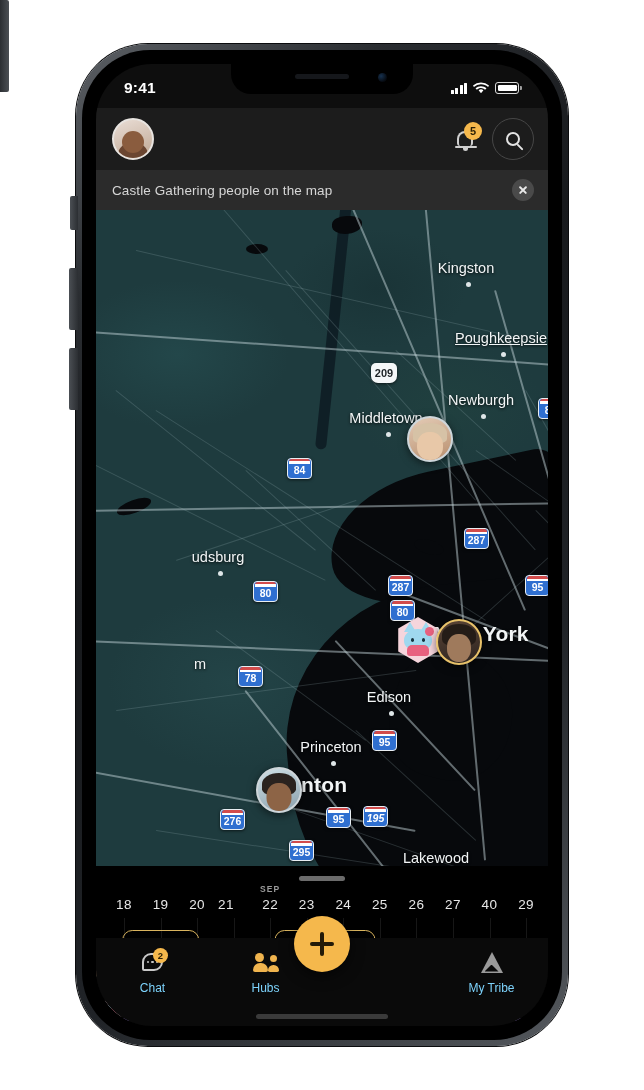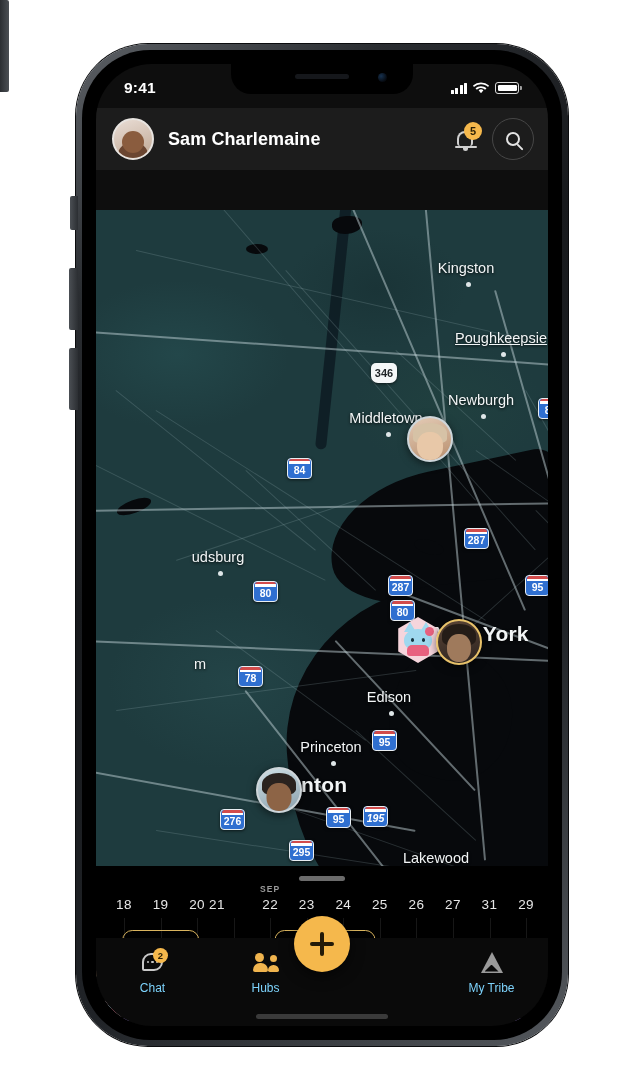--- a/index.html
+++ b/index.html
@@ -347,33 +347,36 @@
           <div class="battery">
               <span></span>
             </div>
             <div class="battery-tip"></div>
         </div>
       </div>
     </div>
 
     <div class="appbar">
       <div class="avatar-main face-a"></div>
-      <div class="username">Sam Charlemaine</div>
       <div class="appbar-right">
         <div class="bell-wrap">
           <div class="bell-badge">5</div>
           <div class="bell"></div>
           <div class="bell-clapper"></div>
         </div>
         <div class="search-btn">
           <div class="search-ring"></div>
         </div>
       </div>
     </div>
 
+    <div class="banner">
+      <div class="banner-text">Castle Gathering people on the map</div>
+      <div class="banner-close"></div>
+    </div>
 
     <div class="map">
       <div class="map-land"></div>
       <div class="water w-hudson"></div>
       <div class="water w-sound"></div>
       <div class="water w-ocean"></div>
       <div class="water w-bay"></div>
       <div class="water w-lake1"></div>
       <div class="water w-lake2"></div>
       <div class="water w-lake3"></div>
@@ -423,21 +426,21 @@
           <div class="city big" style="left: 385px; top: 424px; transform: translate(-50%, -50%);">New York</div>
           <div class="city mid" style="left: 293px; top: 487px; transform: translate(-50%, -50%);">Edison</div>
           <div class="city-dot" style="left: 293px; top: 501px;"></div>
           <div class="city mid" style="left: 235px; top: 537px; transform: translate(-50%, -50%);">Princeton</div>
           <div class="city-dot" style="left: 235px; top: 551px;"></div>
           <div class="city big" style="left: 212px; top: 575px; transform: translate(-50%, -50%);">Trenton</div>
           <div class="city mid" style="left: 340px; top: 648px; transform: translate(-50%, -50%);">Lakewood</div>
           <div class="city mid" style="left: 104px; top: 454px; transform: translate(-50%, -50%);">m</div>
         </div>
       <div id="map-shields">
-          <div class="shield us" style="left: 275px; top: 153px;">346</div>
+          <div class="shield us" style="left: 275px; top: 153px;">209</div>
           <div class="shield" style="left: 442px; top: 188px;">84</div>
           <div class="shield" style="left: 191px; top: 248px;">84</div>
           <div class="shield" style="left: 368px; top: 318px;">287</div>
           <div class="shield" style="left: 157px; top: 371px;">80</div>
           <div class="shield" style="left: 292px; top: 365px;">287</div>
           <div class="shield" style="left: 429px; top: 365px;">95</div>
           <div class="shield" style="left: 294px; top: 390px;">80</div>
           <div class="shield" style="left: 142px; top: 456px; text-align: center;">78</div>
           <div class="shield" style="left: 276px; top: 520px;">95</div>
           <div class="shield" style="left: 124px; top: 599px;">276</div>
@@ -470,29 +473,29 @@
           </div>
         </div>
     </div>
 
     <div class="sheet">
       <div class="grabber"></div>
       <div class="dates" id="dates">
           <div class="date-tick" style="left: 28px;">18</div>
           <div class="date-tick" style="left: 64.5517px;">19</div>
           <div class="date-tick" style="left: 101.103px;">20</div>
-          <div class="date-tick" style="left: 121px;">21</div>
+          <div class="date-tick" style="left: 130px;">21</div>
           <div class="date-tick" style="left: 174.207px;">22</div>
           <div class="month-tag" style="left: 174.207px;">SEP</div>
           <div class="date-tick" style="left: 210.759px;">23</div>
           <div class="date-tick" style="left: 247.31px;">24</div>
           <div class="date-tick" style="left: 283.862px;">25</div>
           <div class="date-tick" style="left: 320.414px;">26</div>
           <div class="date-tick" style="left: 356.966px;">27</div>
-          <div class="date-tick" style="left: 393.517px;">31</div>
+          <div class="date-tick" style="left: 393.517px;">40</div>
           <div class="date-tick" style="left: 430.069px;">29</div>
         </div>
       <div class="grid-lines" id="grid">
           <div class="gline" style="left: 28px;"></div>
           <div class="gline" style="left: 64.5517px;"></div>
           <div class="gline" style="left: 101.103px;"></div>
           <div class="gline" style="left: 137.655px;"></div>
           <div class="gline" style="left: 174.207px;"></div>
           <div class="gline" style="left: 210.759px;"></div>
           <div class="gline" style="left: 247.31px;"></div>

